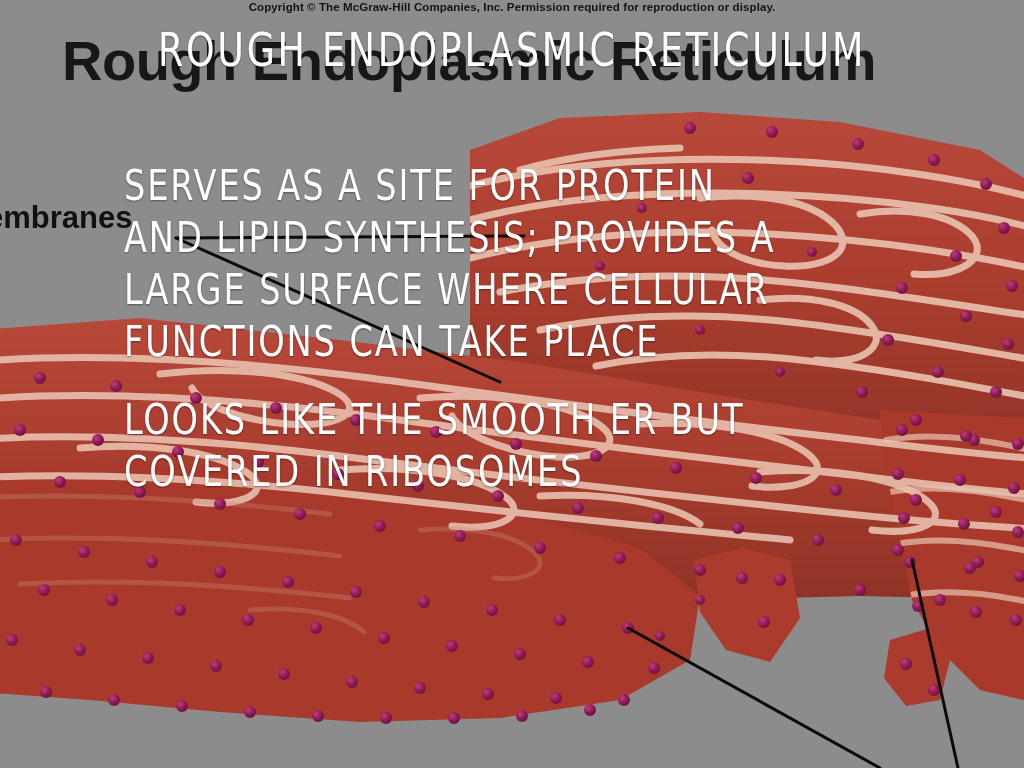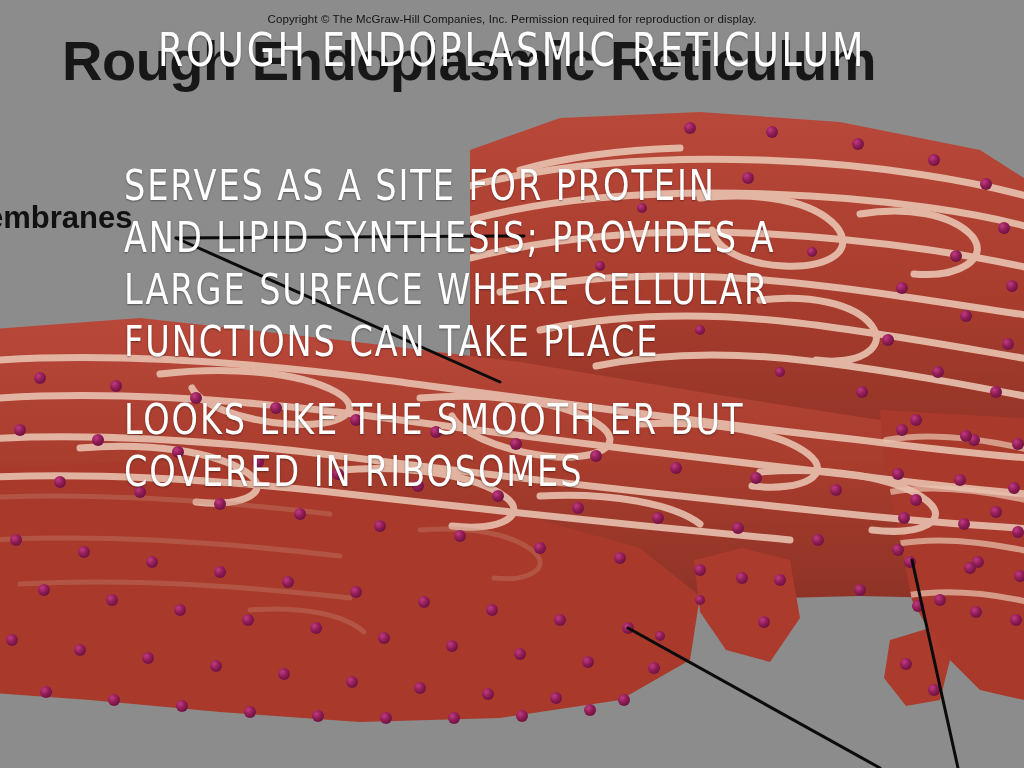--- a/index.html
+++ b/index.html
@@ -17,23 +17,23 @@
 
   
   #bg-illustration{
     position:absolute;left:0;top:0;width:1024px;height:768px;
     overflow:hidden;
   }
   #er-svg{position:absolute;left:0;top:0;width:1024px;height:768px;display:block;}
 
   
   #copyright{
-    position:absolute;left:0;top:13px;width:1024px;
+    position:absolute;left:0;top:1px;width:1024px;
     text-align:center;
-    font-size:11.5px;font-weight:normal;
+    font-size:11.5px;font-weight:bold;
     color:#141414;
     letter-spacing:.1px;
     font-family:"Liberation Sans", sans-serif;
     white-space:nowrap;
   }
 
   
   #bg-title{
     position:absolute;left:62px;top:28px;
     font-size:56px;font-weight:bold;

